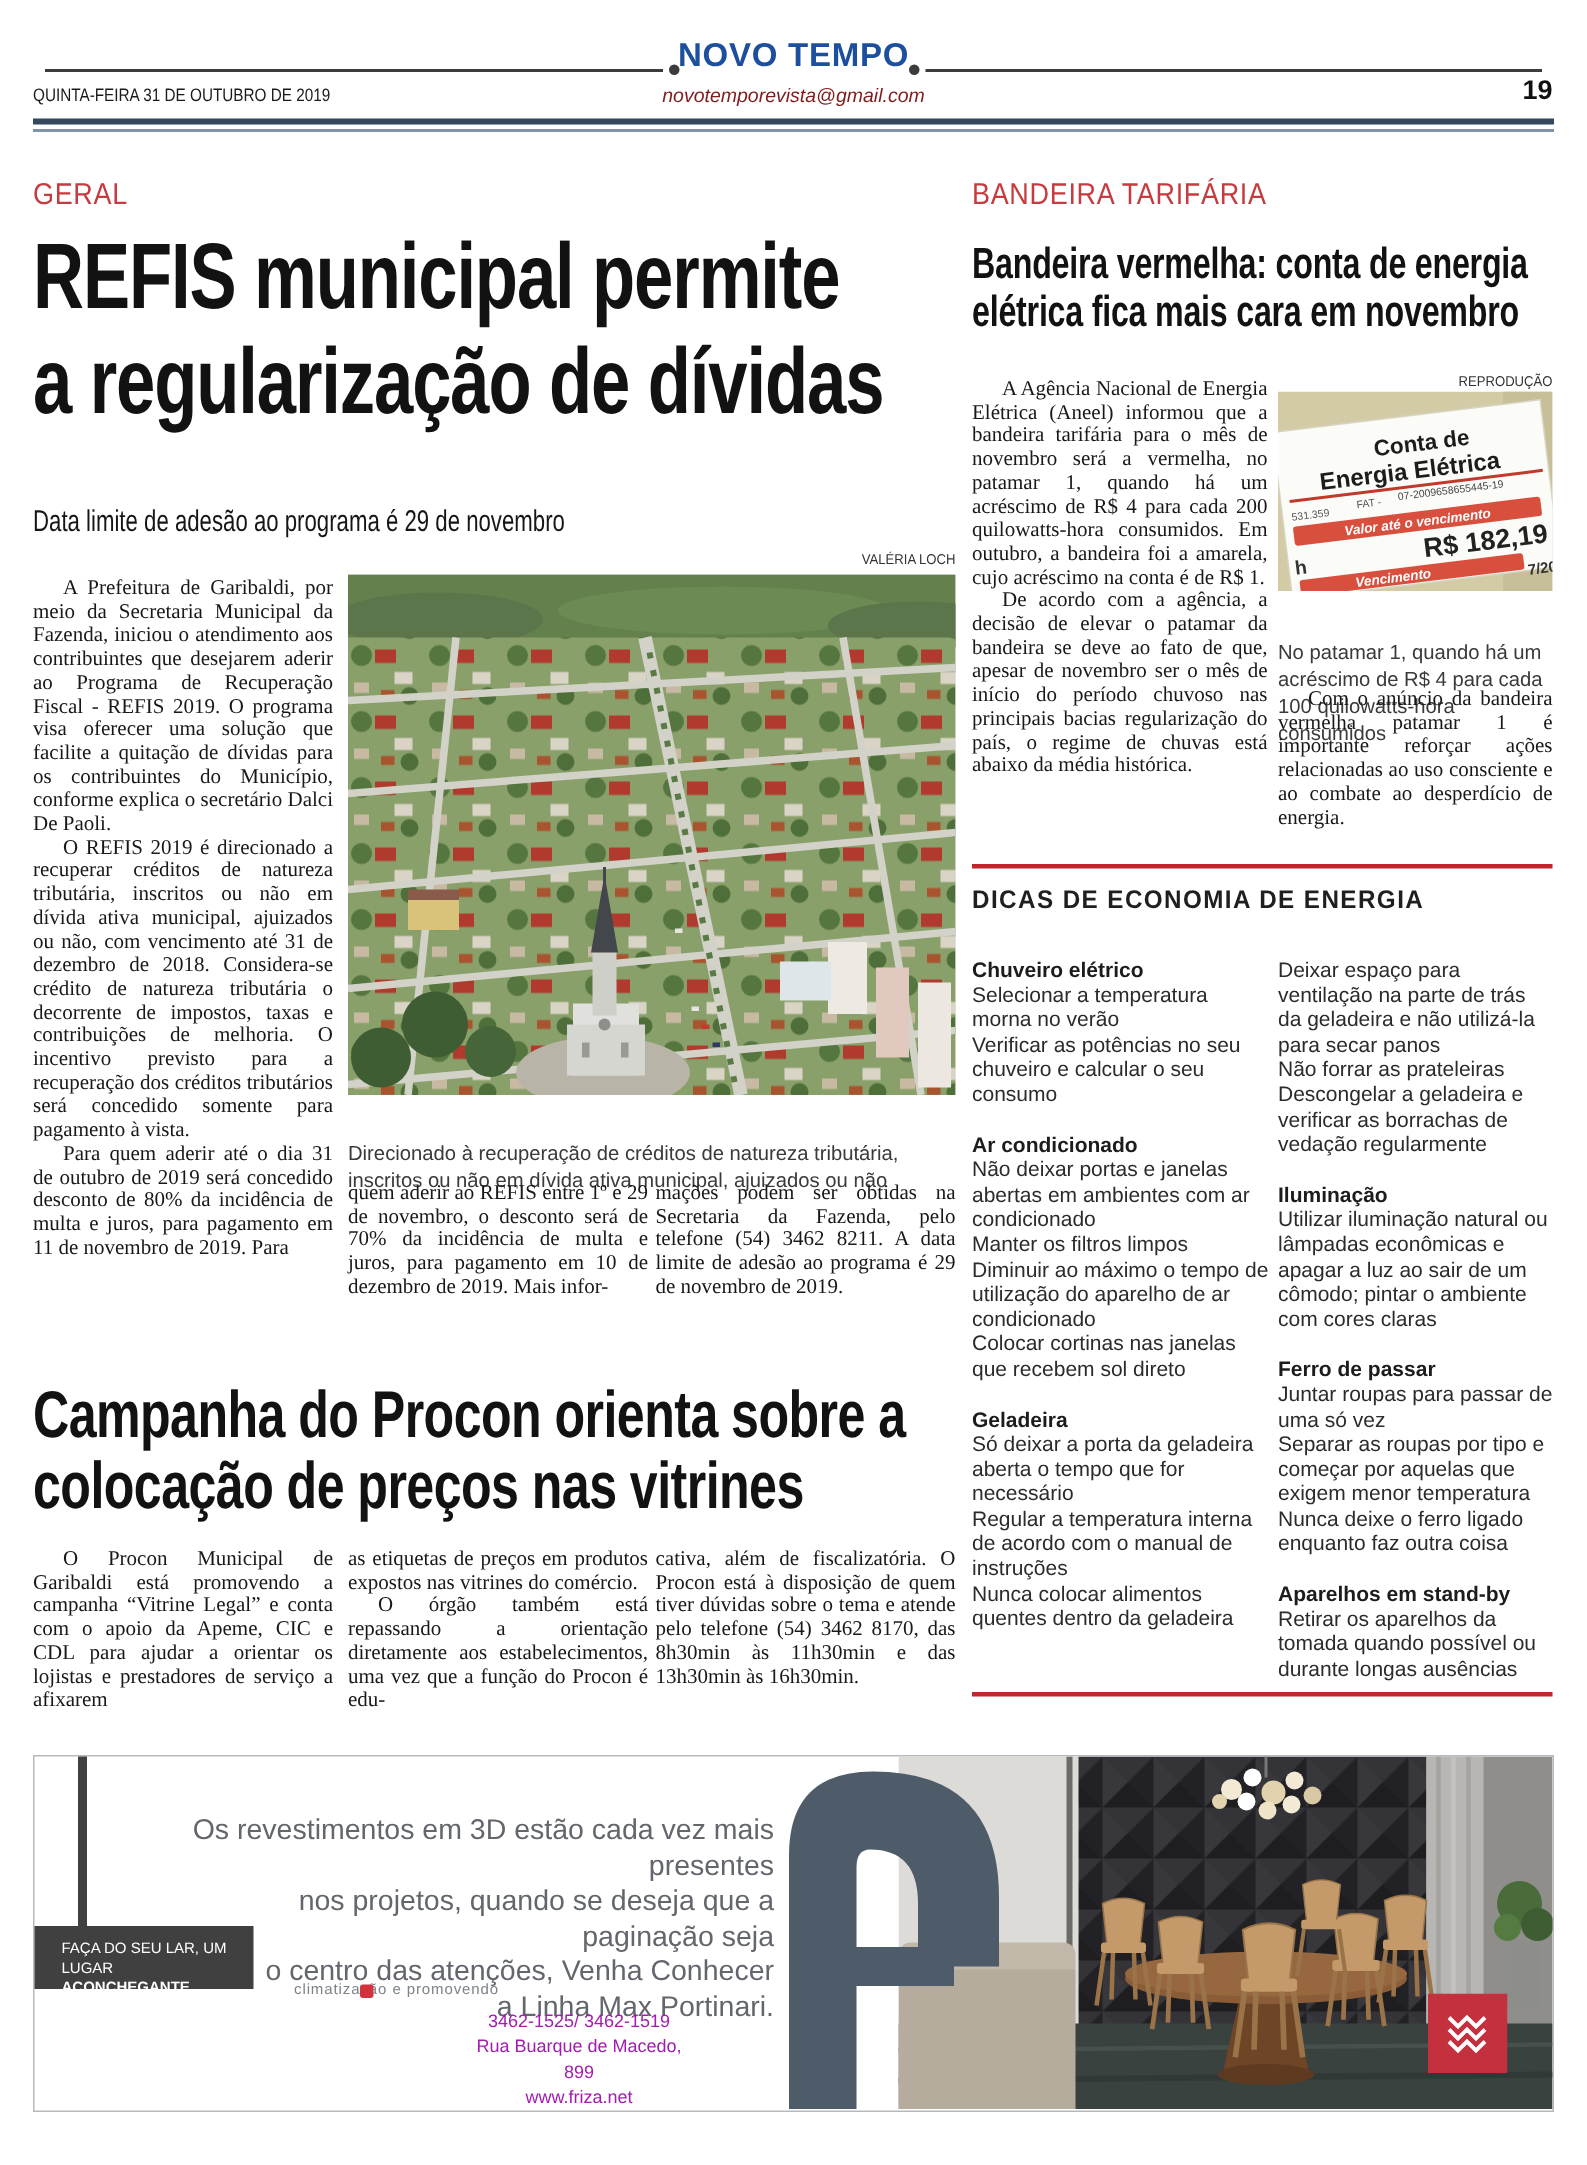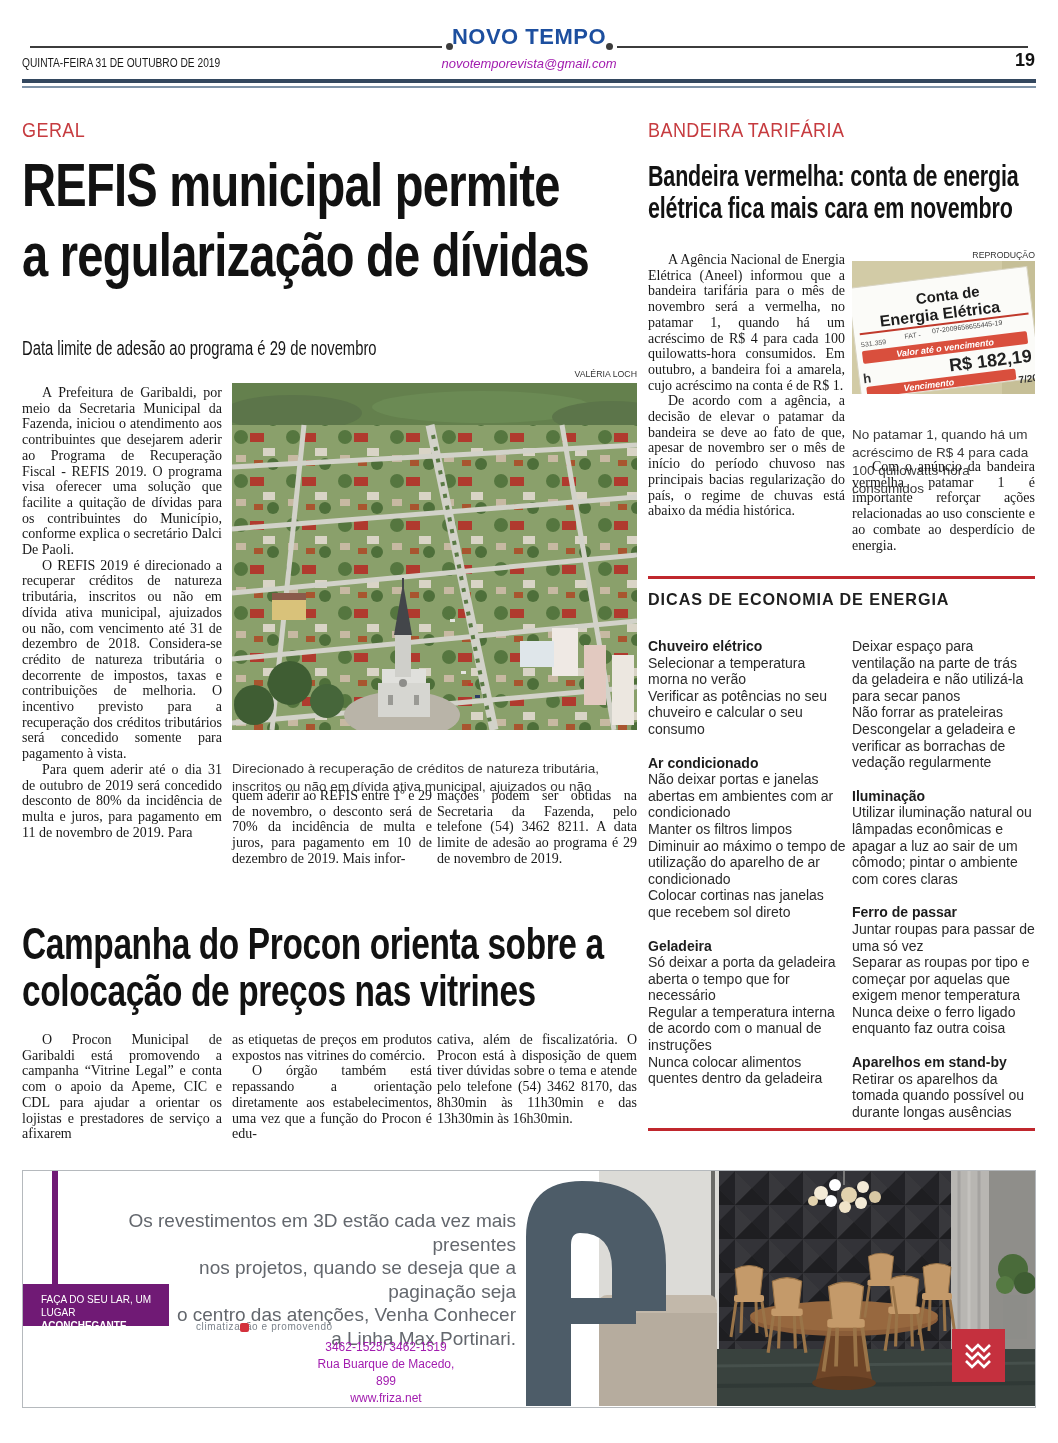--- a/index.html
+++ b/index.html
@@ -5,21 +5,21 @@
   html,body{margin:0;padding:0;background:#fff;}
   .page{position:relative;width:1058px;height:1443px;background:#fff;overflow:hidden;
         font-family:"Liberation Serif",serif;color:#1a1a1a;}
   .abs{position:absolute;}
   .cx{transform-origin:0 0;}
   
   .masthead{left:0;top:25px;width:1058px;text-align:center;font:bold 22px/24px "Liberation Sans",sans-serif;color:#1d4f9f;letter-spacing:.5px;}
   .mline{top:46px;height:2px;background:#3c3c3c;}
   .mdot{top:43px;width:7px;height:7px;border-radius:50%;background:#3c3c3c;}
   .dateline{left:22px;top:56px;font:12px "Liberation Sans",sans-serif;color:#1a1a1a;transform:scaleX(.85);}
-  .email{left:0;top:56px;width:1058px;text-align:center;font:italic 13px "Liberation Sans",sans-serif;color:#a21caf;}
+  .email{left:0;top:56px;width:1058px;text-align:center;font:italic 13px "Liberation Sans",sans-serif;color:#7f1d1d;}
   .pagenum{right:23px;top:50px;font:bold 18px "Liberation Sans",sans-serif;color:#111;}
   .dblrule{left:22px;top:79px;width:1014px;height:3px;border-top:4px solid #33475e;border-bottom:2px solid #7f93a8;}
   
   .kicker{font:20px/22px "Liberation Sans",sans-serif;color:#c63b3f;transform:scaleX(.9);letter-spacing:.5px;}
   .h1{font:bold 62px/70px "Liberation Sans",sans-serif;color:#121212;letter-spacing:-1px;transform:scaleX(.76);}
   .h2{font:bold 29px/32px "Liberation Sans",sans-serif;color:#121212;transform:scaleX(.74);letter-spacing:-.2px;}
   .h3{font:bold 44px/47px "Liberation Sans",sans-serif;color:#121212;transform:scaleX(.76);letter-spacing:-.5px;}
   .subhead{font:20px/24px "Liberation Sans",sans-serif;color:#161616;transform:scaleX(.74);}
   
   .body{font:14px/15.7px "Liberation Serif",serif;text-align:justify;color:#181818;}
@@ -27,21 +27,21 @@
   .credit{font:9.5px "Liberation Sans",sans-serif;color:#333;text-align:right;transform:scaleX(.92);transform-origin:100% 0;}
   .caption{font:13.5px/18px "Liberation Sans",sans-serif;color:#3a3a3a;margin-top:24px;}
   
   .dicas-title{font:bold 17px/20px "Liberation Sans",sans-serif;color:#1f1f1f;letter-spacing:1px;transform:scaleX(.95);}
   .redrule{height:3px;background:#c0272d;}
   .tips{font:14px/16.6px "Liberation Sans",sans-serif;color:#2b2b2b;}
   .tip-group{margin-bottom:17px;}
   .tip-h{font-weight:bold;color:#1c1c1c;}
   
   .adbox{left:22px;top:1170px;width:1012px;height:236px;border:1px solid #b5b9bd;background:#fff;}
-  .ad-red{background:#701a75;}
+  .ad-red{background:#404040;}
   .ad-tag{color:#fff;font:10px/13px "Liberation Sans",sans-serif;padding:9px 6px 0 18px;}
   .ad-tag .b{font-weight:bold;}
   .ad-msg{font:19px/23.5px "Liberation Sans",sans-serif;color:#63676d;text-align:right;}
   .brand{font:bold 58px/58px "Liberation Sans",sans-serif;color:#5c666f;letter-spacing:-2px;}
   .brand-dot{position:absolute;width:9px;height:9px;background:#d3313c;border-radius:2px;}
   .brand-sub{font:10px "Liberation Sans",sans-serif;letter-spacing:.6px;color:#7b838b;}
   .contact{font:12px/17px "Liberation Sans",sans-serif;color:#a21caf;text-align:center;}
 </style>
 </head>
 <body>
@@ -156,21 +156,21 @@
     <p style="text-indent:0;">cativa, além de fiscalizatória. O Procon está à disposição de quem tiver dúvidas sobre o tema e atende pelo telefone (54) 3462 8170, das 8h30min às 11h30min e das 13h30min às 16h30min.</p>
   </div>
 
   <div class="abs kicker cx" style="left:648px;top:119px;">BANDEIRA TARIFÁRIA</div>
   <div class="abs h2 cx" style="left:648px;top:160px;width:540px;">
     <div>Bandeira vermelha: conta de energia</div>
     <div>elétrica fica mais cara em novembro</div>
   </div>
 
   <div class="abs body" style="left:648px;top:252px;width:197px;">
-    <p>A Agência Nacional de Energia Elétrica (Aneel) informou que a bandeira tarifária para o mês de novembro será a vermelha, no patamar 1, quando há um acréscimo de R$ 4 para cada 100 quilowatts-hora consumidos. Em outubro, a bandeira foi a amarela, cujo acréscimo na conta é de R$ 1.</p>
+    <p>A Agência Nacional de Energia Elétrica (Aneel) informou que a bandeira tarifária para o mês de novembro será a vermelha, no patamar 1, quando há um acréscimo de R$ 4 para cada 200 quilowatts-hora consumidos. Em outubro, a bandeira foi a amarela, cujo acréscimo na conta é de R$ 1.</p>
     <p>De acordo com a agência, a decisão de elevar o patamar da bandeira se deve ao fato de que, apesar de novembro ser o mês de início do período chuvoso nas principais bacias regularização do país, o regime de chuvas está abaixo da média histórica.</p>
   </div>
 
   <div class="abs credit" style="left:852px;top:249px;width:183px;">REPRODUÇÃO</div>
 
   <svg class="abs" style="left:852px;top:261px;" width="183" height="133" viewBox="0 0 183 133" role="img">
     <rect width="183" height="133" fill="#d2cba6"></rect>
     <rect x="150" y="0" width="33" height="133" fill="#c6bf97"></rect>
     <g transform="rotate(-7 92 70)">
       <rect x="2" y="16" width="180" height="112" fill="#fbfbf8" stroke="#d8d4c2"></rect>

